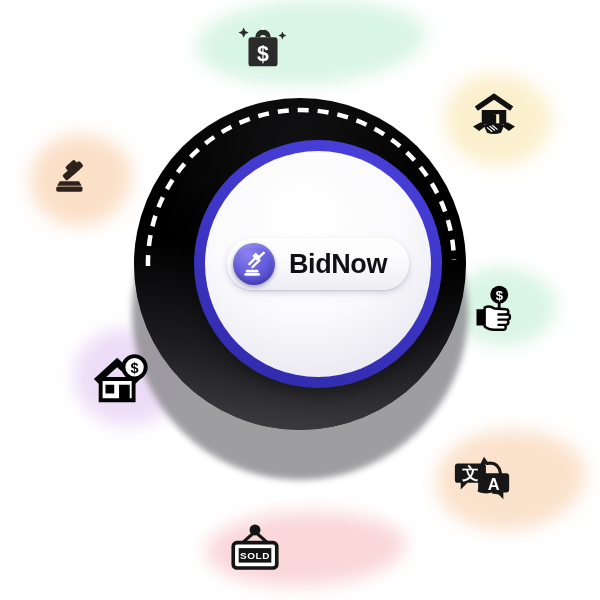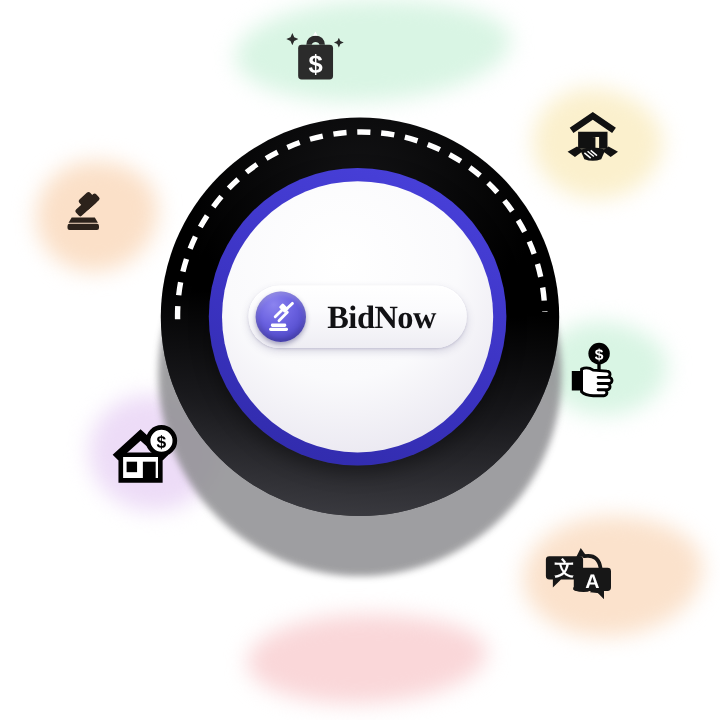--- a/index.html
+++ b/index.html
@@ -84,28 +84,27 @@
     position: absolute;
     left: 8px;
     top: 0px;
     width: 330px;
     height: 330px;
   }
 
   
   #disc-ring {
     position: absolute;
-    left: 46px;
+    left: 66px;
     top: 52px;
     width: 248px;
     height: 248px;
     border-radius: 50%;
     background: linear-gradient(200deg, #4a42dd 0%, #3b33c2 55%, #2f2aa8 100%);
     box-shadow: 0 6px 16px rgba(0,0,0,.35);
-    font-family: Liberation Serif, serif;
   }
 
   
   #disc-face {
     position: absolute;
     left: 11px;
     top: 11px;
     right: 11px;
     bottom: 11px;
     border-radius: 50%;
@@ -273,14 +272,26 @@
       </g>
       <path d="M33 11 l5 7 l-9 1 z" fill="#171717"></path>
       <path d="M49 50 l-8 -1 l4 -7 z" fill="#171717"></path>
       <path d="M6 18 h26 a3 3 0 0 1 3 3 v14 a3 3 0 0 1 -3 3 h-16 l-7 7 v-7 h-3 a3 3 0 0 1 -3 -3 v-14 a3 3 0 0 1 3 -3 z" fill="#171717"></path>
       <text x="19" y="34" font-family="'DejaVu Sans',sans-serif" font-size="17" font-weight="700" fill="#ffffff" text-anchor="middle">文</text>
       <path d="M30 28 h26 a3 3 0 0 1 3 3 v14 a3 3 0 0 1 -3 3 h-3 v7 l-7 -7 h-16 a3 3 0 0 1 -3 -3 v-14 a3 3 0 0 1 3 -3 z" fill="#171717"></path>
       <text x="43" y="45" font-family="'Liberation Sans',sans-serif" font-size="17" font-weight="700" fill="#ffffff" text-anchor="middle">A</text>
     </svg>
   </div>
 
+  <div class="float-icon" style="left:226px; top:520px; width:58px; height:58px;">
+    <svg width="58" height="58" viewBox="0 0 64 64">
+      <circle cx="32" cy="11" r="6" fill="#141414"></circle>
+      <g stroke="#141414" stroke-width="3.4">
+        <line x1="32" y1="13" x2="17" y2="26"></line>
+        <line x1="32" y1="13" x2="47" y2="26"></line>
+      </g>
+      <rect x="8" y="25" width="48" height="28" rx="4" fill="#ffffff" stroke="#141414" stroke-width="4"></rect>
+      <rect x="14" y="31" width="36" height="16" fill="#141414"></rect>
+      <text x="32" y="43" font-family="'Liberation Sans',sans-serif" font-size="11" font-weight="700" letter-spacing="0.6" fill="#ffffff" text-anchor="middle">SOLD</text>
+    </svg>
+  </div>
 
 </div>
 
 </body></html>

